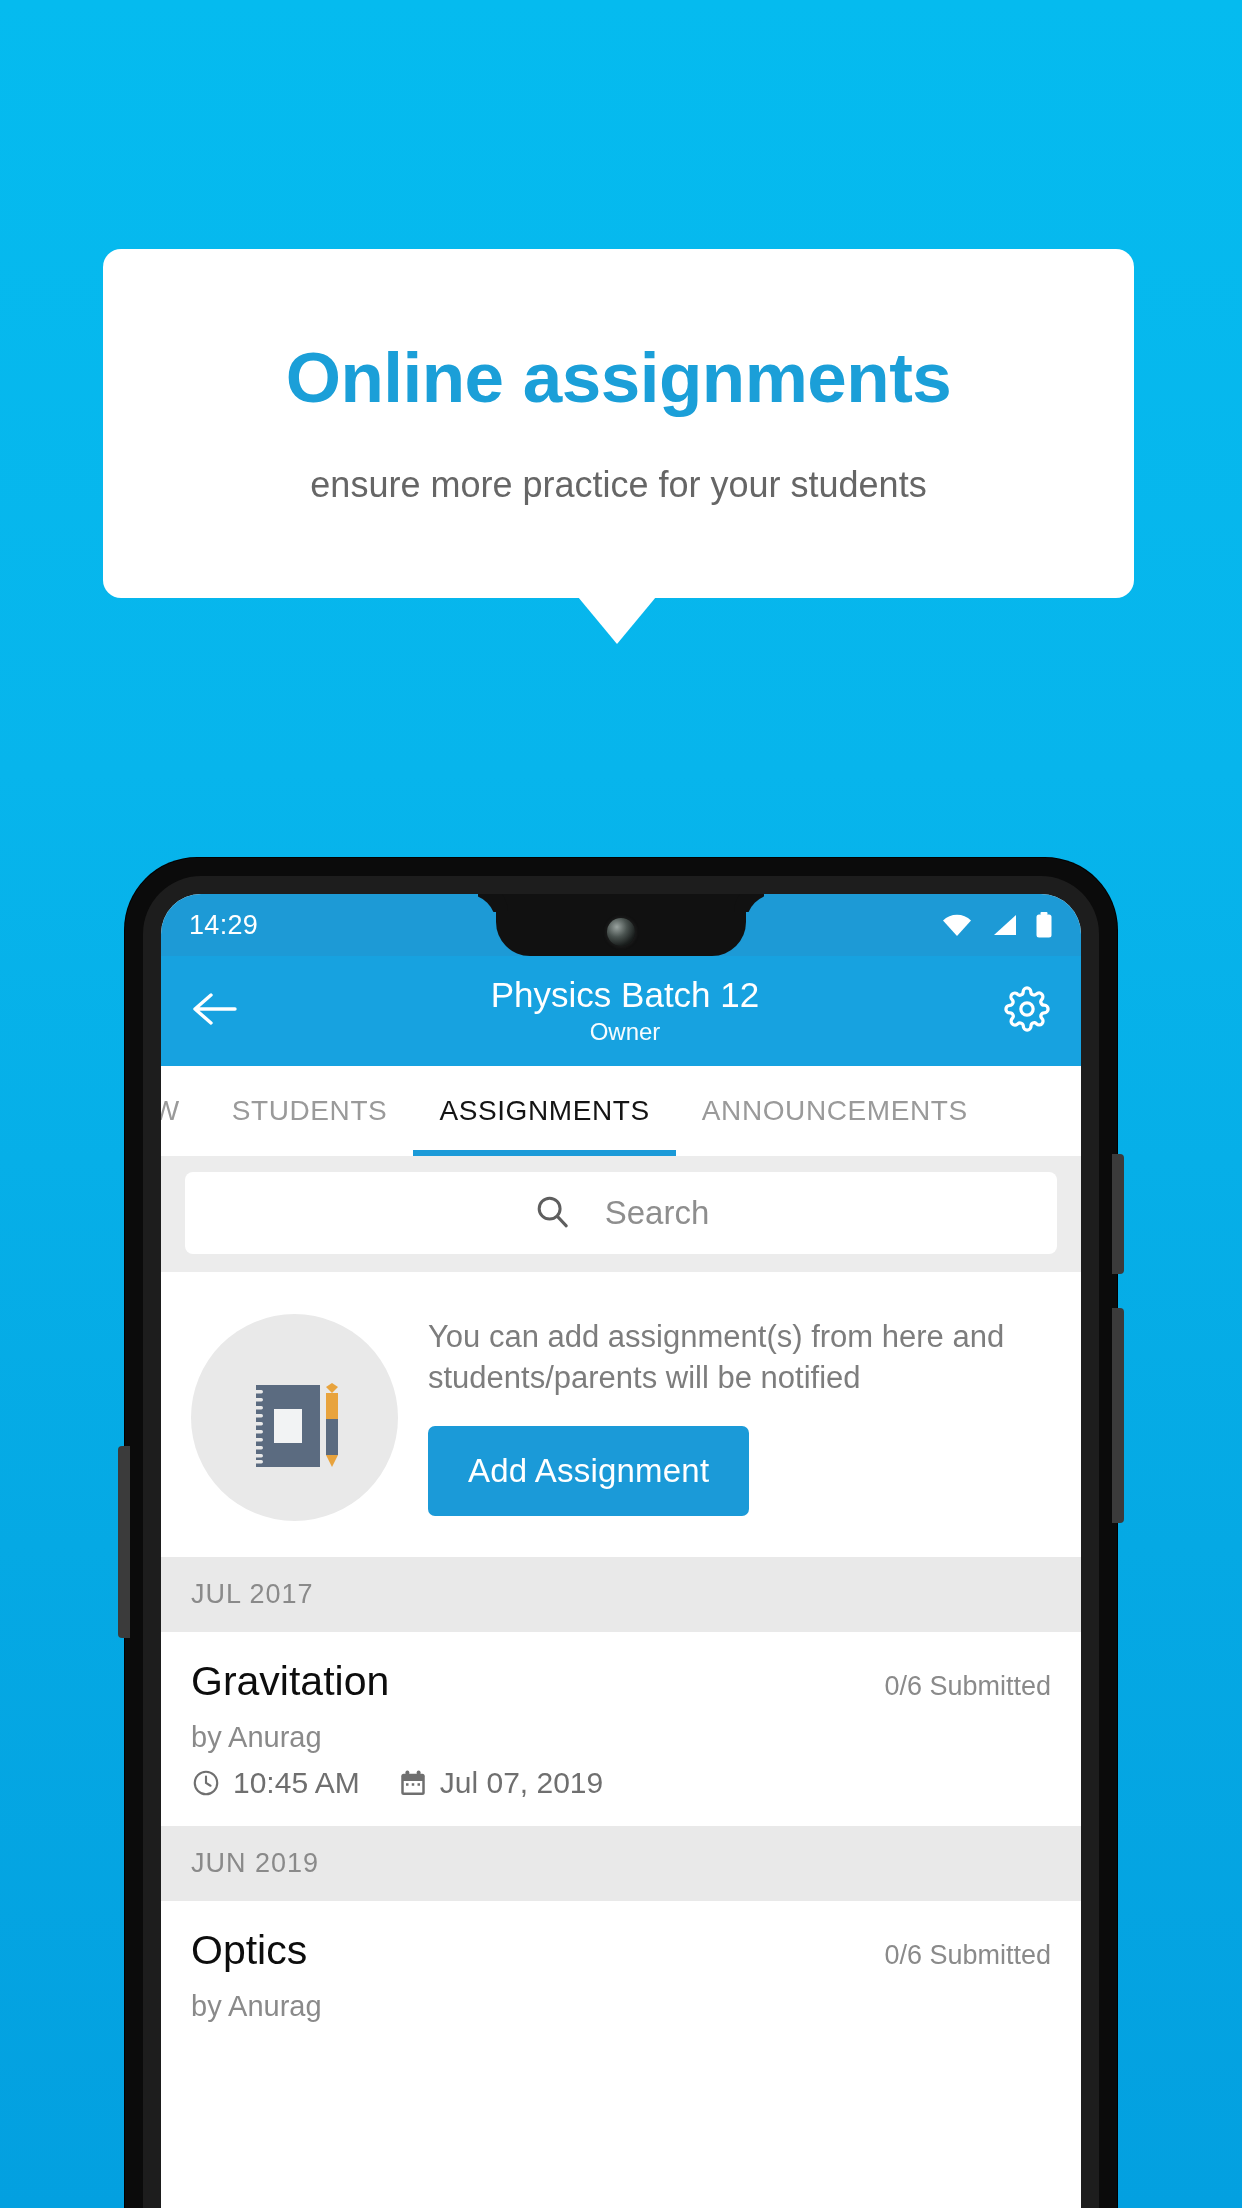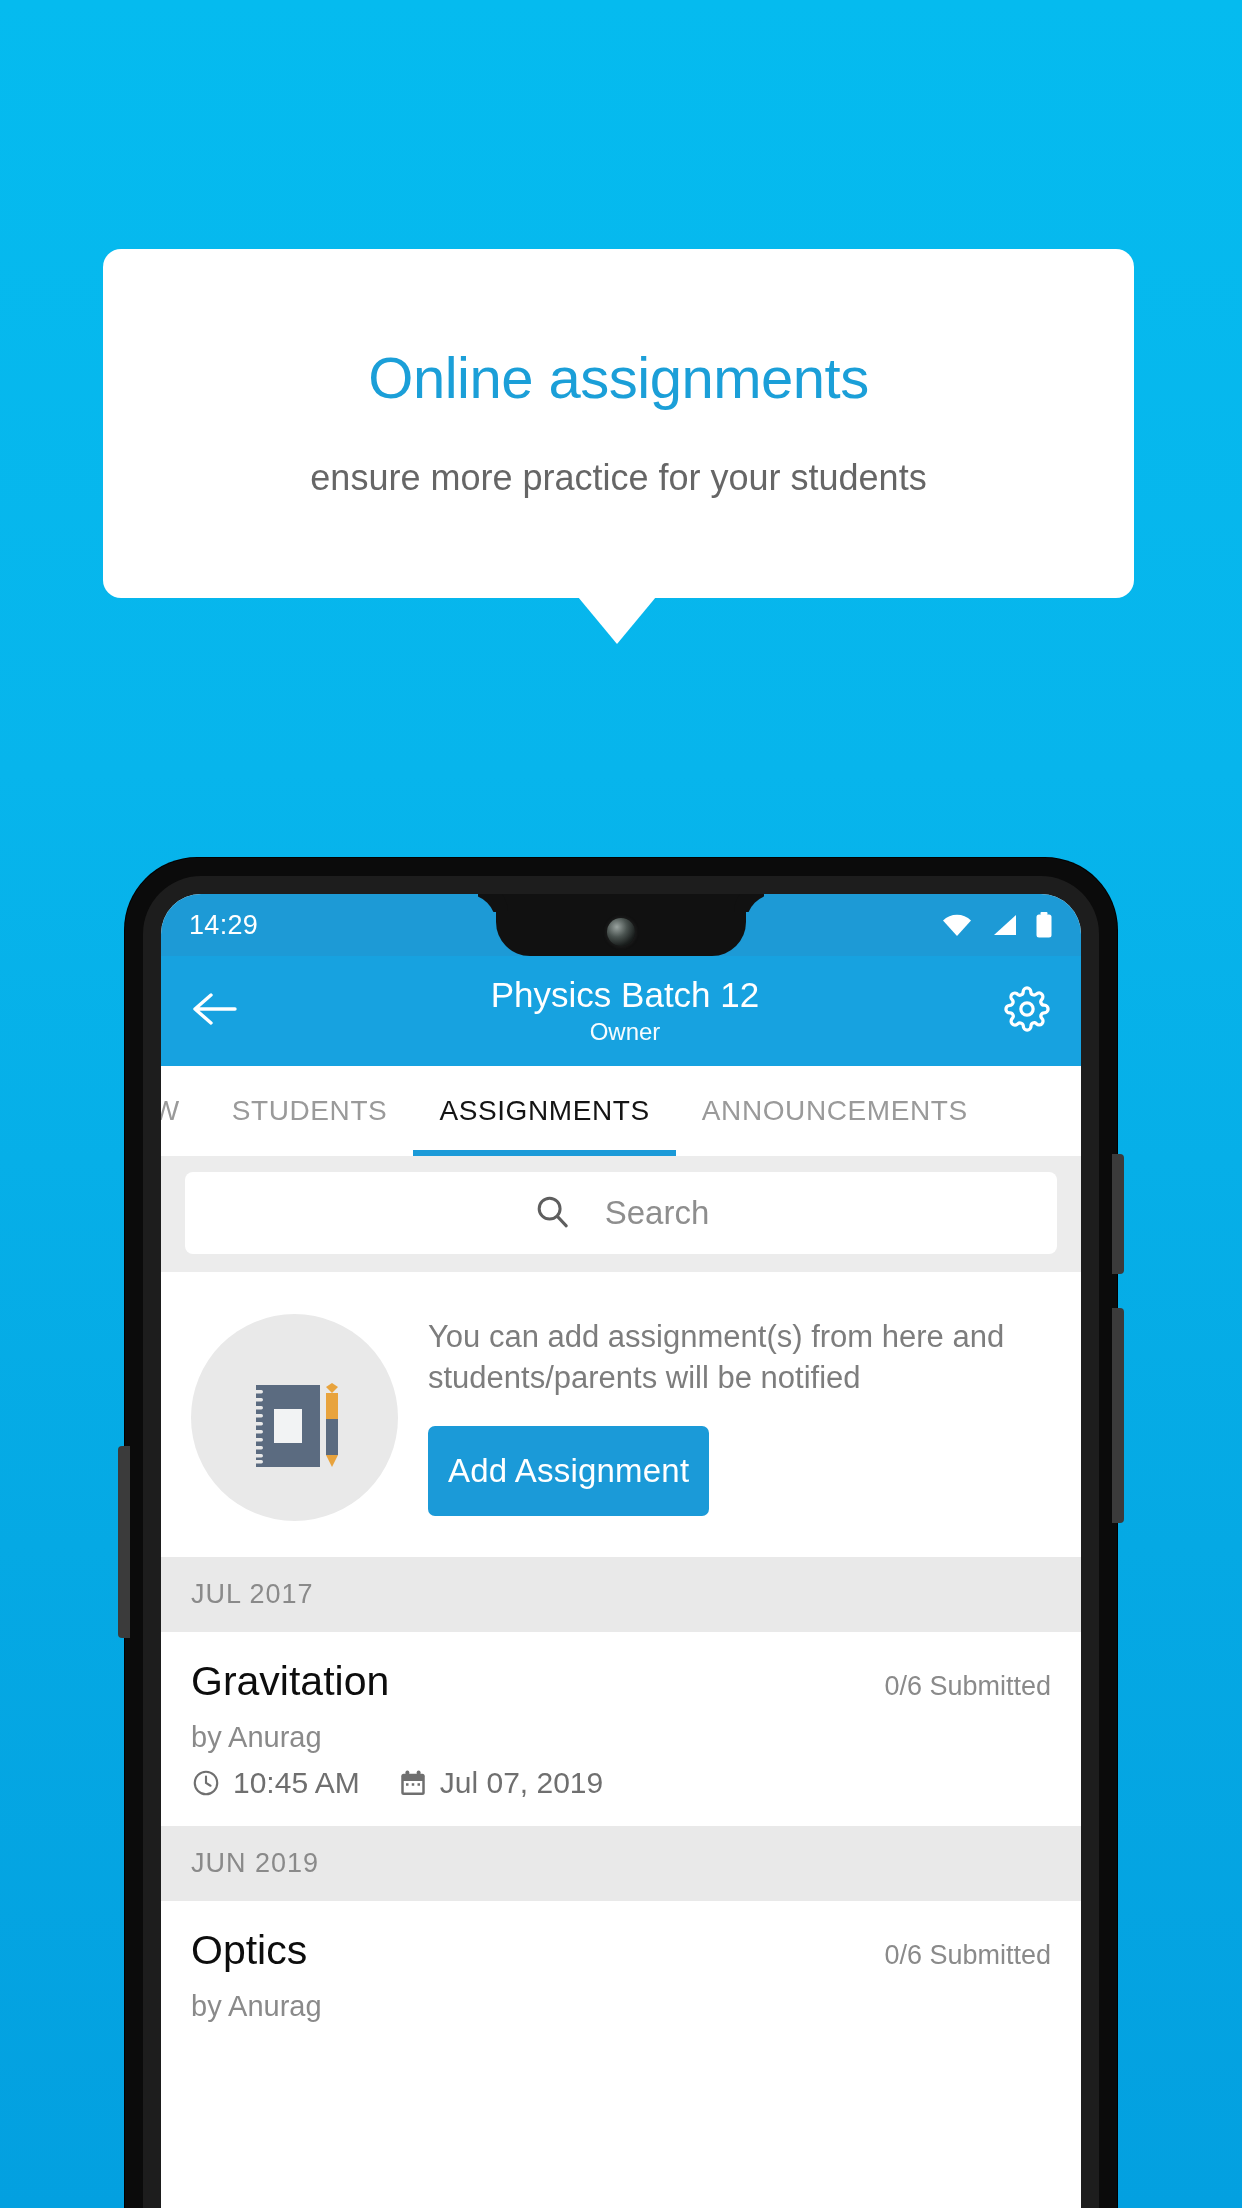--- a/index.html
+++ b/index.html
@@ -22,24 +22,24 @@
     width: 1031px;
     height: 349px;
     background: #ffffff;
     border-radius: 18px;
     display: flex;
     flex-direction: column;
     align-items: center;
     justify-content: center;
   }
   .promo-title {
-    font-size: 58px;
+    font-size: 71px;
     color: #1b9fd8;
     letter-spacing: -0.5px;
-    font-weight: 400;
+    font-weight: 700;
     line-height: 1.05;
     white-space: nowrap;
   }
   .promo-sub {
     font-size: 36px;
     color: #666666;
     margin-top: 48px;
     font-weight: 400;
     white-space: nowrap;
   }
@@ -246,21 +246,21 @@
     margin-top: 8px;
   }
   .add-btn {
     margin-top: 28px;
     background: #1b9ad8;
     color: #ffffff;
     border: none;
     border-radius: 7px;
     font-size: 33px;
     font-family: inherit;
-    padding: 26px 20px;
+    padding: 26px 40px;
     display: inline-block;
     letter-spacing: 0.2px;
   }
 
   
   .month-header {
     background: #e9e9e9;
     padding: 22px 30px;
     font-size: 27px;
     color: #8a8a8a;

